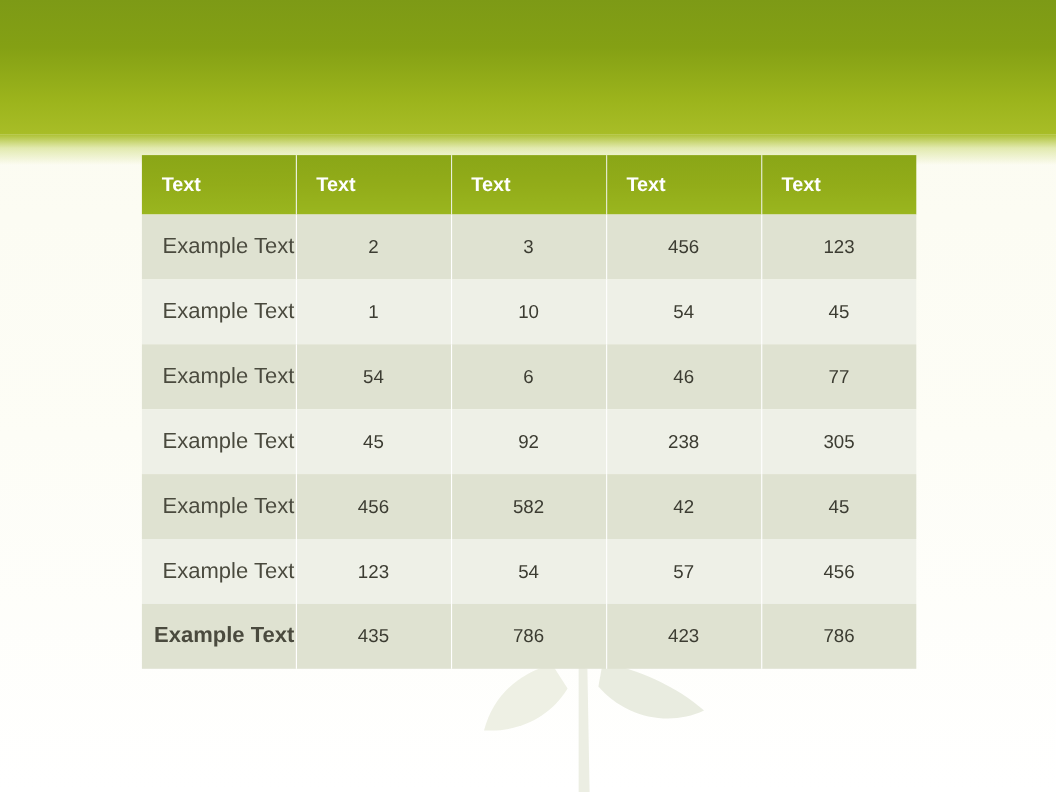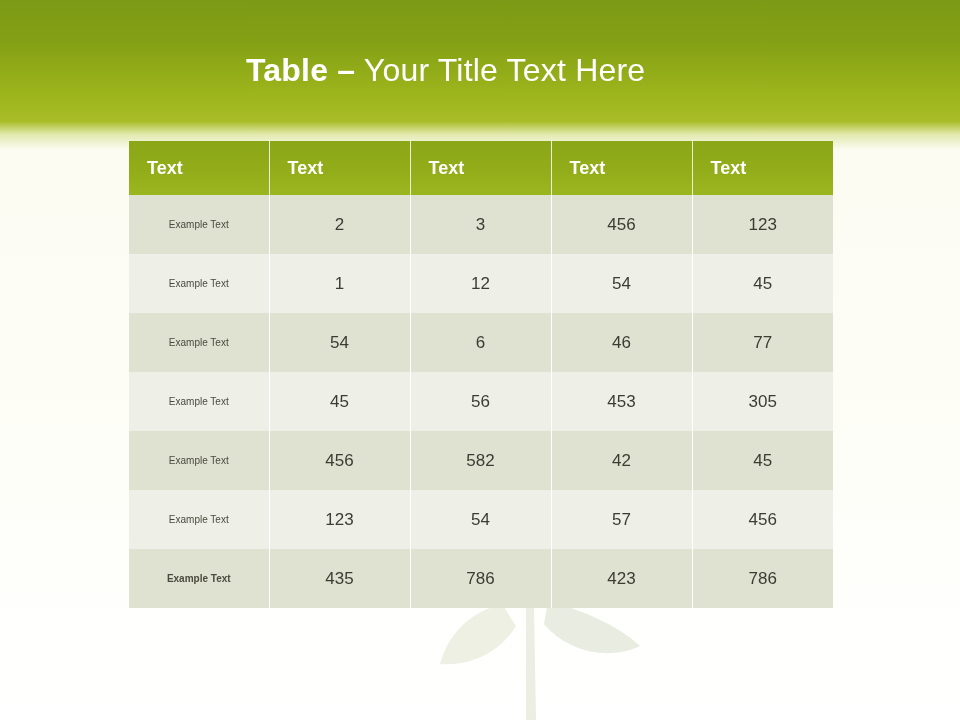--- a/index.html
+++ b/index.html
@@ -100,45 +100,42 @@
   table.data tbody td {
     height: 59px;
     font-size: 17px;
     color: #3c3c32;
     border-right: 1px solid #ffffff;
     box-sizing: border-box;
     text-align: center;
   }
   table.data tbody td:last-child { border-right: none; }
   table.data tbody td.label {
-    text-align: center;
-    font-size: 10px;
+    text-align: right;
+    font-size: 20px;
     color: #4a4a3e;
   }
 
   tr.shade td { background: #dfe2d1; }
   tr.light td { background: #eef0e7; }
   tr.total td {
     background: #dfe2d1;
     font-weight: normal;
     color: #2f2f26;
   }
   tr.total td.label { font-weight: bold; }
 </style>
 </head>
 <body>
 
 <div class="slide">
 
   <div class="header-band"></div>
   <div class="header-fade"></div>
 
-  <div class="title">
-    <span class="strong">Table –</span><span class="light"> Your Title Text Here</span>
-  </div>
 
   <svg class="leaf-watermark" viewBox="0 0 240 120" xmlns="http://www.w3.org/2000/svg">
     <path d="M72 4 C40 12 18 34 10 64 C42 66 70 52 86 26 Z" fill="#eef0e4"></path>
     <path d="M118 2 C148 8 186 24 210 46 C176 62 136 50 114 24 Z" fill="#e9ece0"></path>
     <path d="M96 6 L96 120 L106 120 L104 8 Z" fill="#eceee3"></path>
   </svg>
 
   <div class="table-wrap">
     <table class="data">
       <colgroup>
@@ -161,36 +158,36 @@
         <tr class="shade">
           <td class="label">Example Text</td>
           <td>2</td>
           <td>3</td>
           <td>456</td>
           <td>123</td>
         </tr>
         <tr class="light">
           <td class="label">Example Text</td>
           <td>1</td>
-          <td>12</td>
+          <td>10</td>
           <td>54</td>
           <td>45</td>
         </tr>
         <tr class="shade">
           <td class="label">Example Text</td>
           <td>54</td>
           <td>6</td>
           <td>46</td>
           <td>77</td>
         </tr>
         <tr class="light">
           <td class="label">Example Text</td>
           <td>45</td>
-          <td>56</td>
-          <td>453</td>
+          <td>92</td>
+          <td>238</td>
           <td>305</td>
         </tr>
         <tr class="shade">
           <td class="label">Example Text</td>
           <td>456</td>
           <td>582</td>
           <td>42</td>
           <td>45</td>
         </tr>
         <tr class="light">

